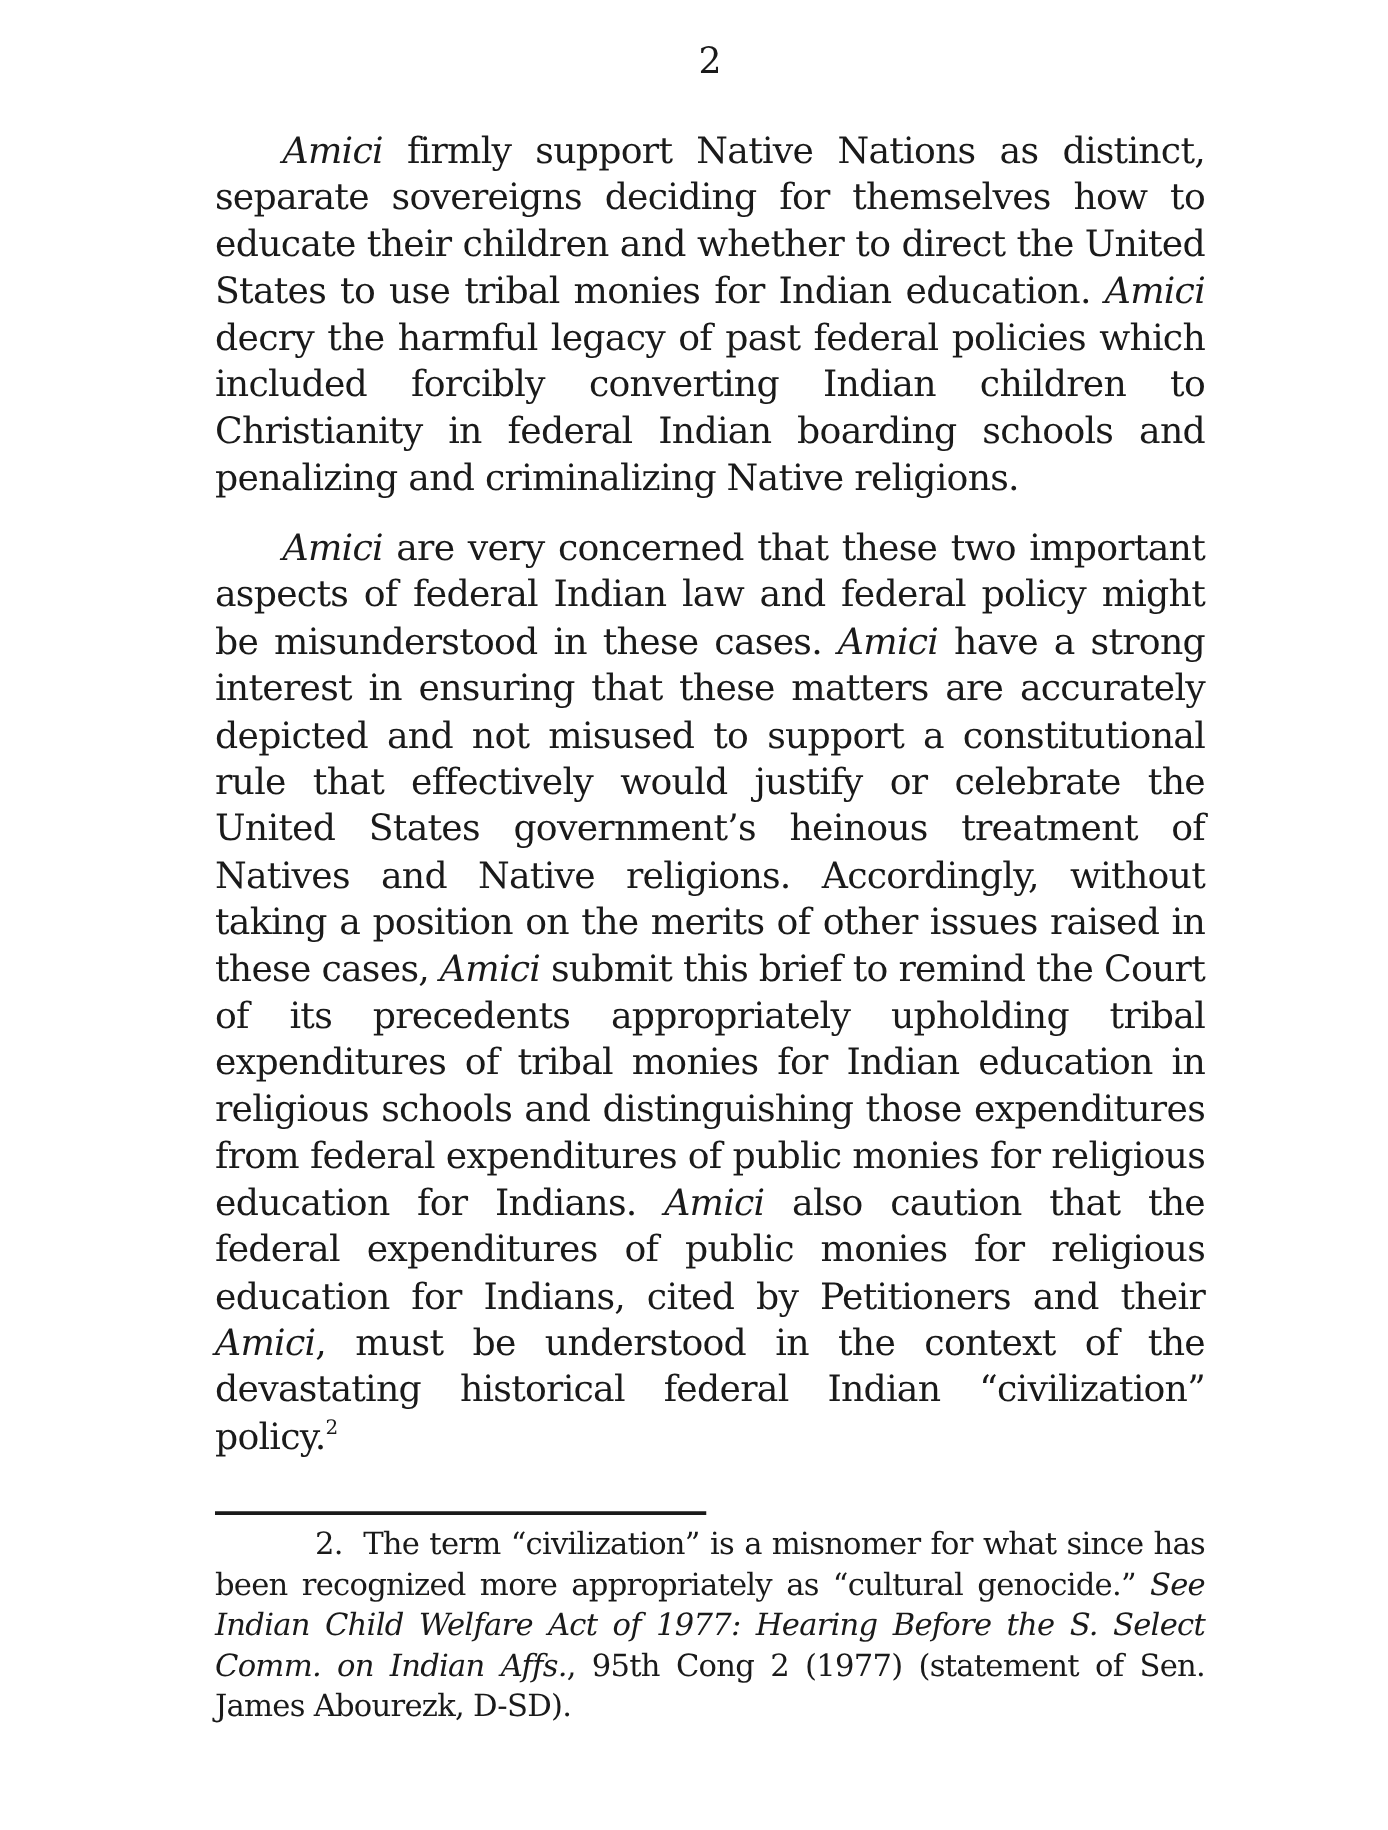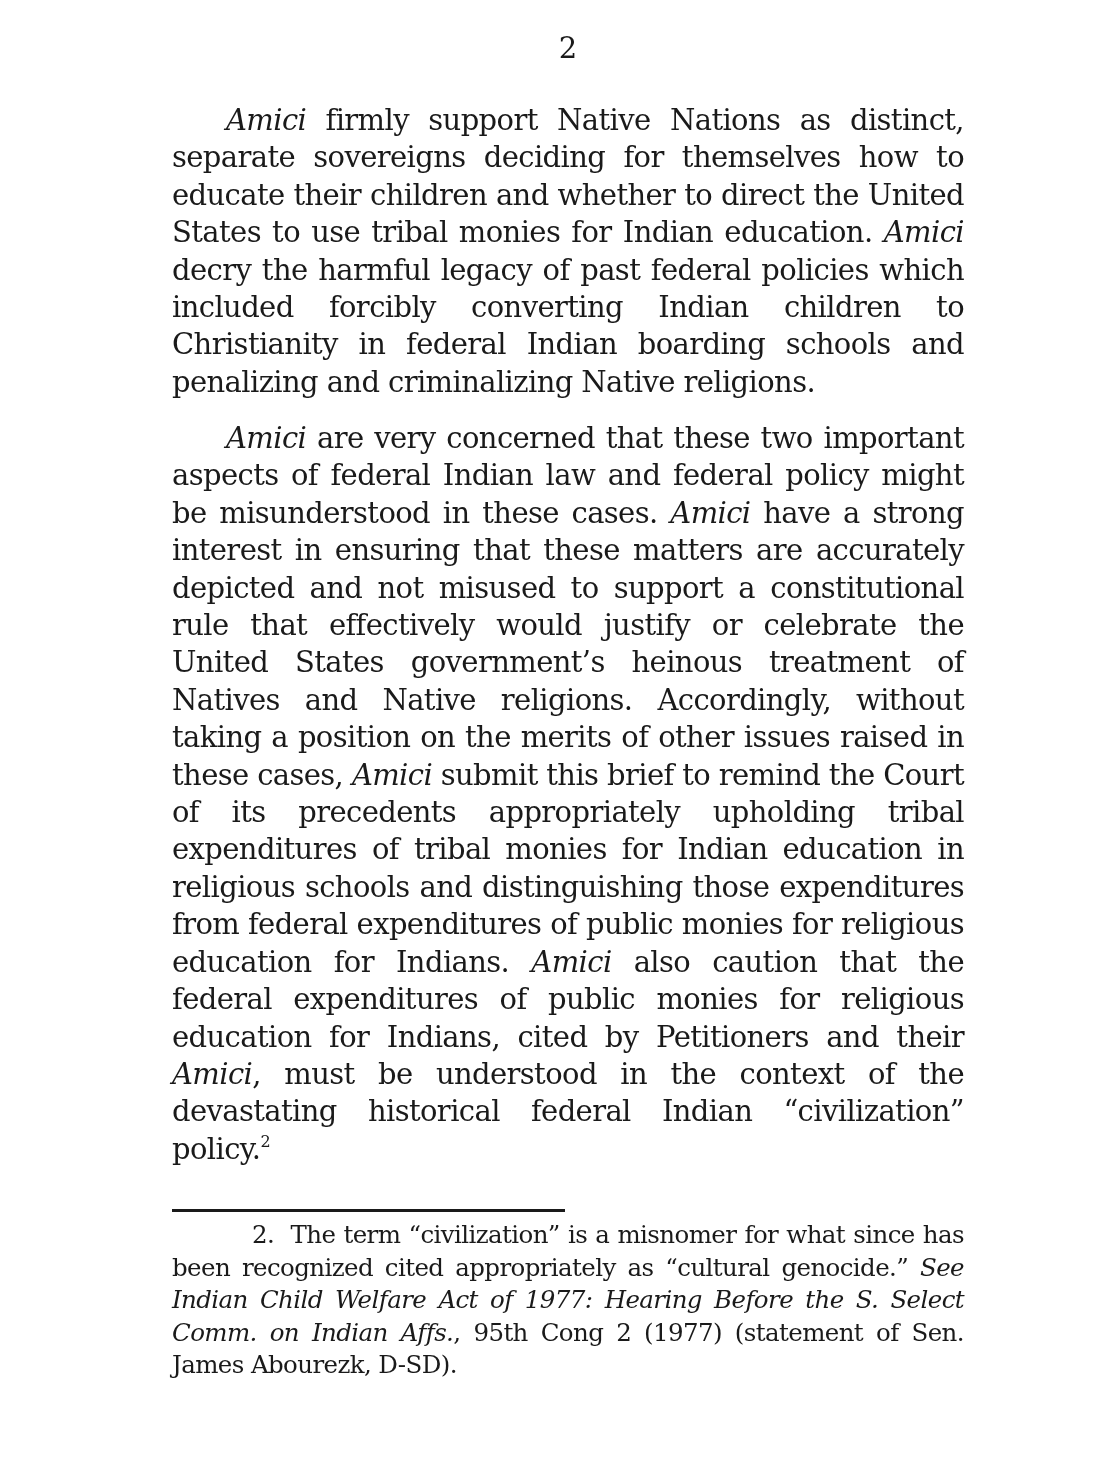--- a/index.html
+++ b/index.html
@@ -78,13 +78,13 @@
 <div class="body-text" id="para1">
   <p class="para"><em>Amici</em><span> firmly support Native Nations as distinct, separate sovereigns deciding for themselves how to educate their children and whether to direct the United States to use tribal monies for Indian education. </span><em>Amici</em><span> decry the harmful legacy of past federal policies which included forcibly converting Indian children to Christianity in federal Indian boarding schools and penalizing and criminalizing Native religions.</span></p>
 </div>
 
 <div class="body-text" id="para2">
   <p class="para"><em>Amici</em><span> are very concerned that these two important aspects of federal Indian law and federal policy might be misunderstood in these cases. </span><em>Amici</em><span> have a strong interest in ensuring that these matters are accurately depicted and not misused to support a constitutional rule that effectively would justify or celebrate the United States government’s heinous treatment of Natives and Native religions. Accordingly, without taking a position on the merits of other issues raised in these cases, </span><em>Amici</em><span> submit this brief to remind the Court of its precedents appropriately upholding tribal expenditures of tribal monies for Indian education in religious schools and distinguishing those expenditures from federal expenditures of public monies for religious education for Indians. </span><em>Amici</em><span> also caution that the federal expenditures of public monies for religious education for Indians, cited by Petitioners and their </span><em>Amici</em><span>, must be understood in the context of the devastating historical federal Indian “civilization” policy.</span><sup>2</sup></p>
 </div>
 
 <div class="footnote-rule"></div>
 
-<p class="footnote"><span>2.</span>&nbsp;&nbsp;<span>The term “civilization” is a misnomer for what since has been recognized cited appropriately as “cultural genocide.” </span><em>See Indian Child Welfare Act of 1977: Hearing Before the S. Select Comm. on Indian Affs.</em><span>, 95th Cong 2 (1977) (statement of Sen. James Abourezk, D-SD).</span></p>
+<p class="footnote"><span>2.</span>&nbsp;&nbsp;<span>The term “civilization” is a misnomer for what since has been recognized more appropriately as “cultural genocide.” </span><em>See Indian Child Welfare Act of 1977: Hearing Before the S. Select Comm. on Indian Affs.</em><span>, 95th Cong 2 (1977) (statement of Sen. James Abourezk, D-SD).</span></p>
 
 </body></html>

